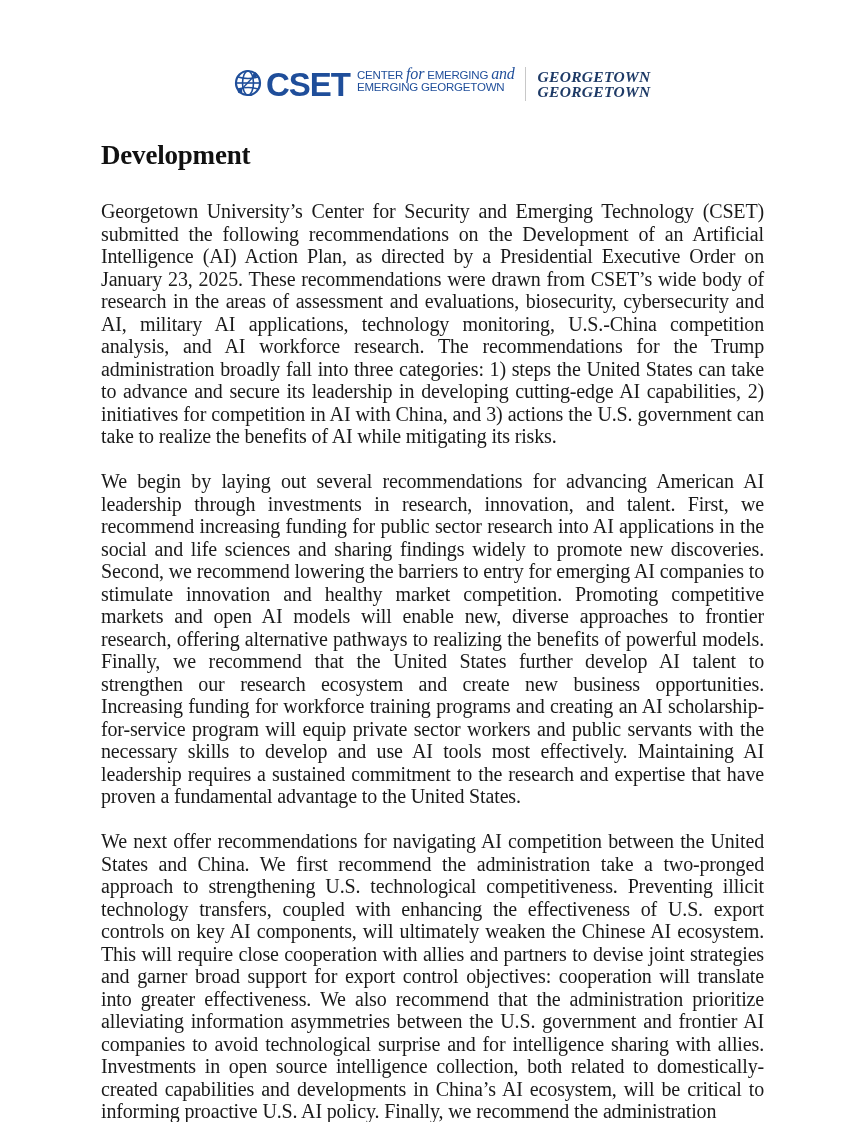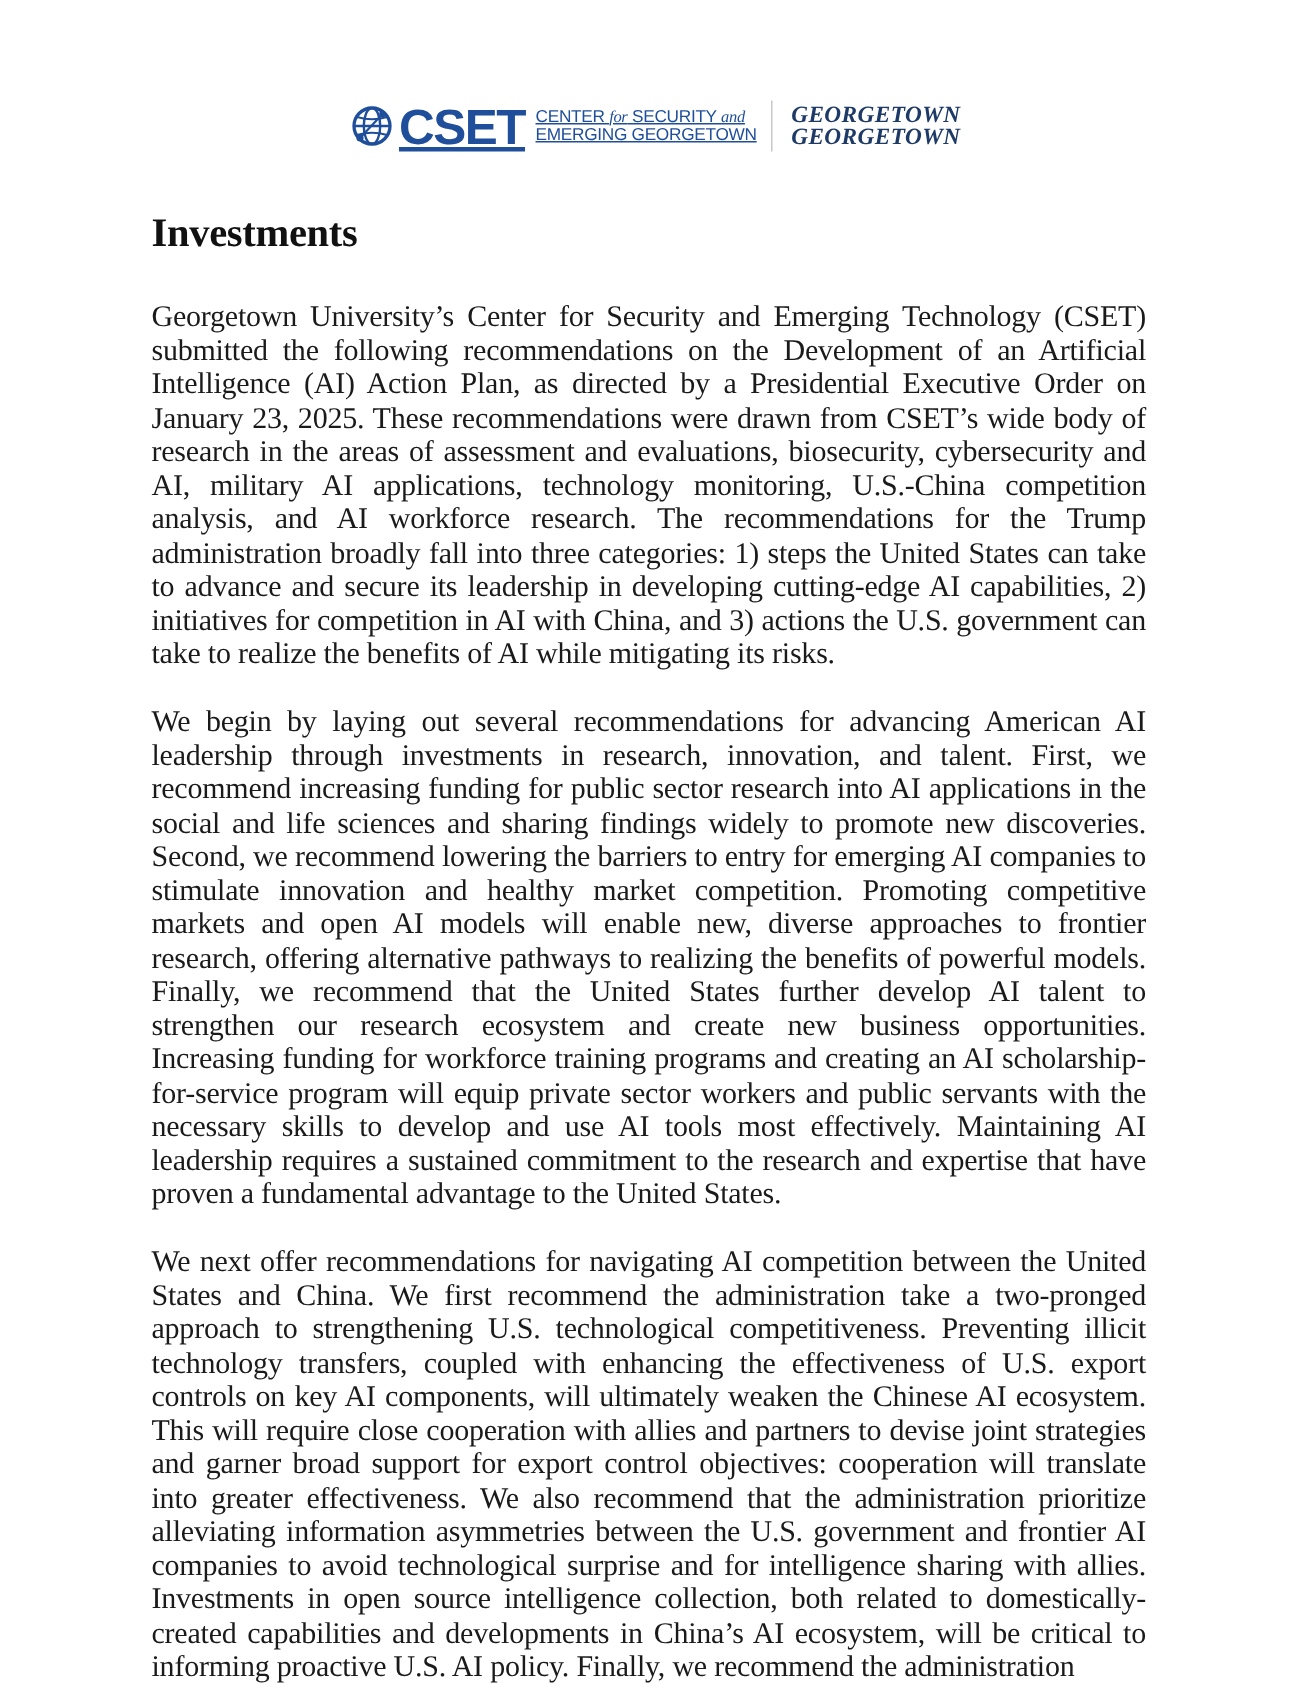--- a/index.html
+++ b/index.html
@@ -18,23 +18,21 @@
     .header {
       position: absolute;
       top: 64px;
       left: 233px;
       height: 40px;
       display: flex;
       align-items: center;
     }
     .cset-logo {
       display: flex;
-      align-items: center;
       color: #1f4e9a;
-      text-decoration: underline;
     }
     .globe-icon {
       width: 30px;
       height: 30px;
       margin-right: 3px;
     }
     .cset-word {
       font-family: "Liberation Sans", "DejaVu Sans", sans-serif;
       font-weight: bold;
       font-size: 33px;
@@ -46,21 +44,21 @@
     .cset-sub {
       font-family: "Liberation Sans", "DejaVu Sans", sans-serif;
       font-size: 11.5px;
       line-height: 12px;
       color: #1f4e9a;
       letter-spacing: -0.2px;
     }
     .cset-sub .ital {
       font-family: "Liberation Serif", serif;
       font-style: italic;
-      font-size: 11px;
+      font-size: 16px;
     }
     .divider {
       width: 1px;
       height: 34px;
       background: #c8c8c8;
       margin: 0 12px 0 10px;
     }
     .gu-logo {
       font-family: "Liberation Serif", "DejaVu Serif", serif;
       font-style: italic;
@@ -110,30 +108,30 @@
       <ellipse cx="15" cy="15" rx="5.5" ry="12" fill="none" stroke="#1f4e9a" stroke-width="1.6"></ellipse>
       <line x1="3" y1="15" x2="27" y2="15" stroke="#1f4e9a" stroke-width="1.6"></line>
       <path d="M5 9 Q15 12 25 9" fill="none" stroke="#1f4e9a" stroke-width="1.4"></path>
       <path d="M5 21 Q15 18 25 21" fill="none" stroke="#1f4e9a" stroke-width="1.4"></path>
       <circle cx="7" cy="23" r="2.4" fill="#1f4e9a"></circle>
       <circle cx="22" cy="7" r="2.2" fill="#1f4e9a"></circle>
       <line x1="7" y1="23" x2="22" y2="7" stroke="#1f4e9a" stroke-width="1.4"></line>
     </svg>
     <span class="cset-word">CSET</span>
     <div class="cset-sub">
-      <div><span>CENTER </span><span class="ital">for</span><span> SECURITY </span><span class="ital">and</span></div>
+      <div><span>CENTER </span><span class="ital">for</span><span> EMERGING </span><span class="ital">and</span></div>
       <div>EMERGING GEORGETOWN</div>
     </div>
   </div>
   <div class="divider"></div>
   <div class="gu-logo">
     <span class="line2">GEORGETOWN</span>
     <span class="line2">GEORGETOWN</span>
   </div>
 </div>
 
-<h1 class="page-title">Investments</h1>
+<h1 class="page-title">Development</h1>
 
 <div class="body-text">
   <p class="para">Georgetown University’s Center for Security and Emerging Technology (CSET) submitted the following recommendations on the Development of an Artificial Intelligence (AI) Action Plan, as directed by a Presidential Executive Order on January 23, 2025. These recommendations were drawn from CSET’s wide body of research in the areas of assessment and evaluations, biosecurity, cybersecurity and AI, military AI applications, technology monitoring, U.S.-China competition analysis, and AI workforce research. The recommendations for the Trump administration broadly fall into three categories: 1) steps the United States can take to advance and secure its leadership in developing cutting-edge AI capabilities, 2) initiatives for competition in AI with China, and 3) actions the U.S. government can take to realize the benefits of AI while mitigating its risks.</p>
   <p class="para">We begin by laying out several recommendations for advancing American AI leadership through investments in research, innovation, and talent. First, we recommend increasing funding for public sector research into AI applications in the social and life sciences and sharing findings widely to promote new discoveries. Second, we recommend lowering the barriers to entry for emerging AI companies to stimulate innovation and healthy market competition. Promoting competitive markets and open AI models will enable new, diverse approaches to frontier research, offering alternative pathways to realizing the benefits of powerful models. Finally, we recommend that the United States further develop AI talent to strengthen our research ecosystem and create new business opportunities. Increasing funding for workforce training programs and creating an AI scholarship-for-service program will equip private sector workers and public servants with the necessary skills to develop and use AI tools most effectively. Maintaining AI leadership requires a sustained commitment to the research and expertise that have proven a fundamental advantage to the United States.</p>
   <p class="para">We next offer recommendations for navigating AI competition between the United States and China. We first recommend the administration take a two-pronged approach to strengthening U.S. technological competitiveness. Preventing illicit technology transfers, coupled with enhancing the effectiveness of U.S. export controls on key AI components, will ultimately weaken the Chinese AI ecosystem. This will require close cooperation with allies and partners to devise joint strategies and garner broad support for export control objectives: cooperation will translate into greater effectiveness. We also recommend that the administration prioritize alleviating information asymmetries between the U.S. government and frontier AI companies to avoid technological surprise and for intelligence sharing with allies. Investments in open source intelligence collection, both related to domestically-created capabilities and developments in China’s AI ecosystem, will be critical to informing proactive U.S. AI policy. Finally, we recommend the administration</p>
 </div>
 
 </body></html>

